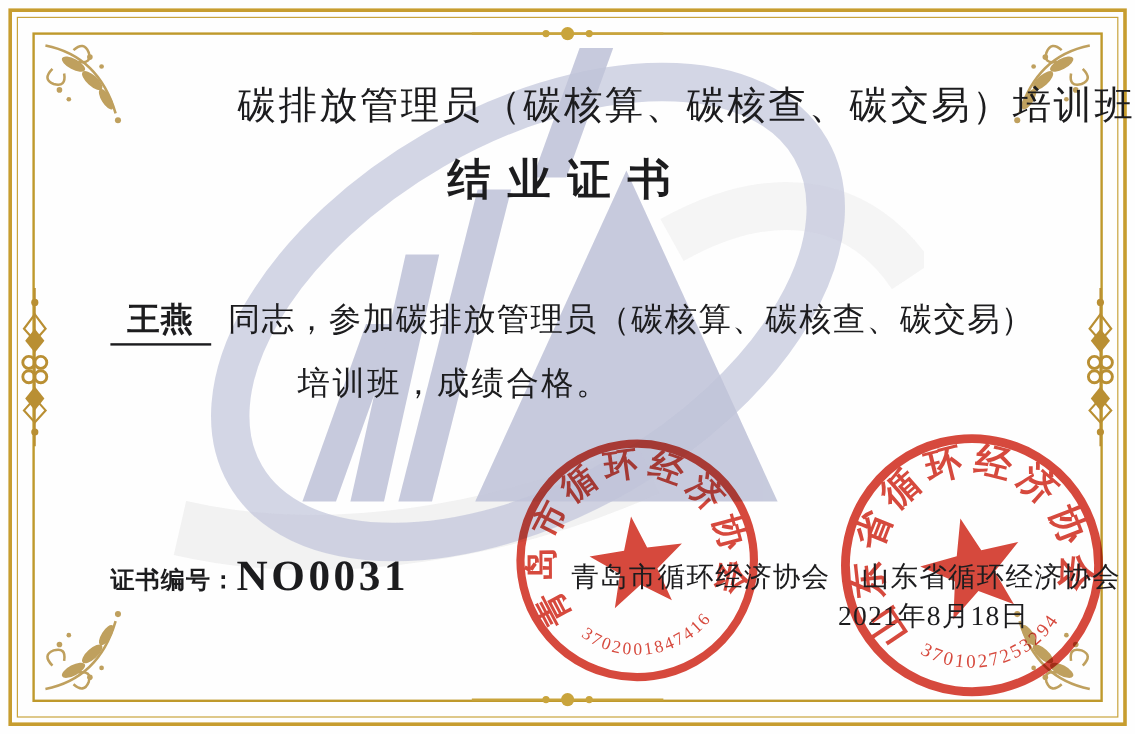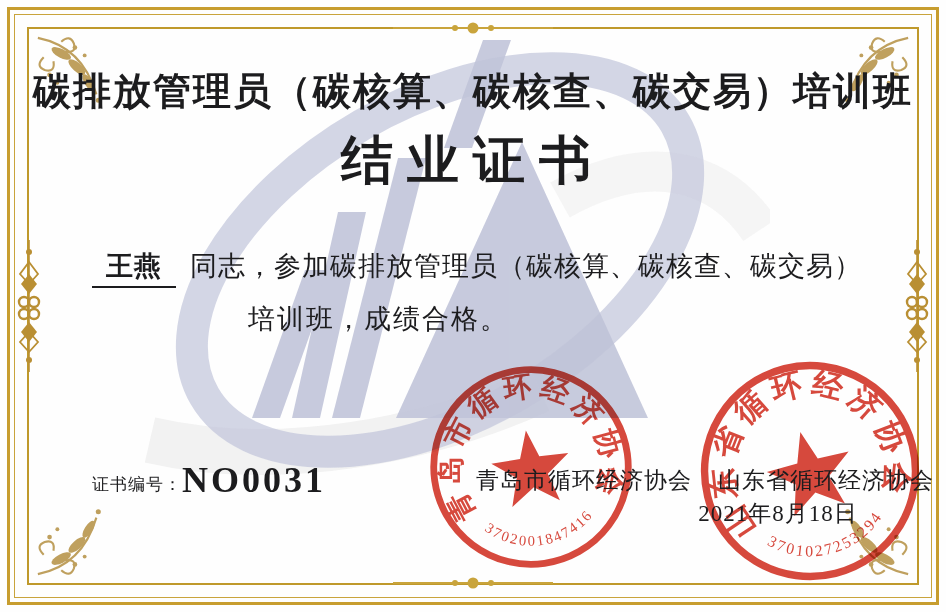--- a/index.html
+++ b/index.html
@@ -18,31 +18,31 @@
   .corner.br{right:32px;bottom:32px;transform:scale(-1,-1);}
   .medallion{position:absolute;width:26px;height:132px;color:#b98f33;}
   .medallion.left{left:16px;top:240px;}
   .medallion.right{left:904px;top:240px;}
   .dots{position:absolute;width:160px;height:12px;color:#c9a43c;left:393px;}
   .dots.top{top:22px;}
   .dots.bottom{top:577px;}
   
   .watermark{position:absolute;left:110px;top:15px;width:660px;height:470px;opacity:.85;}
   
-  .title{position:absolute;left:0;top:66px;width:100%;text-align:center;
-    font-size:38px;font-weight:bold;letter-spacing:2px;z-index:6;}
+  .title{position:absolute;left:0;top:66px;width:100%;text-align:right;
+    font-size:32px;font-weight:normal;letter-spacing:2px;z-index:6;}
   .subtitle{position:absolute;left:0;top:126px;width:100%;text-align:center;
-    font-size:52px;font-weight:bold;letter-spacing:14px;z-index:6;}
+    font-size:36px;font-weight:bold;letter-spacing:14px;z-index:6;}
   .body1{position:absolute;left:92px;top:248px;font-size:27px;letter-spacing:1px;z-index:6;}
   .name-field{display:inline-block;min-width:64px;text-align:center;border-bottom:2px solid #1c1c1e;
     padding:0 10px 2px 10px;margin-right:14px;font-weight:bold;font-family:Liberation Serif, serif;}
   .body2{position:absolute;left:248px;top:301px;font-size:27px;letter-spacing:2px;z-index:6;}
   .issue-statement{position:absolute;left:128px;top:360px;font-size:27px;letter-spacing:3px;z-index:6;}
   .serial{position:absolute;left:92px;top:459px;z-index:6;}
-  .serial-label{font-size:17px;font-weight:normal;letter-spacing:1px;vertical-align:2px;}
+  .serial-label{font-size:20px;font-weight:bold;letter-spacing:1px;vertical-align:2px;}
   .serial-number{font-size:36px;font-weight:bold;letter-spacing:3px;}
   .issuers{position:absolute;left:476px;top:465px;font-size:23px;letter-spacing:1px;z-index:6;white-space:nowrap;}
   .issuers span{margin-right:26px;}
   .issue-date{position:absolute;left:688px;top:498px;width:180px;text-align:center;
     font-size:23px;letter-spacing:1px;z-index:6;}
   
   .seal{position:absolute;color:#d4392c;mix-blend-mode:multiply;opacity:.92;z-index:4;}
   .seal-1{left:424px;top:360px;width:214px;height:214px;transform:rotate(-8deg);}
   .seal-2{left:694px;top:355px;width:232px;height:232px;transform:rotate(-14deg);}
   .seal text{fill:currentColor;font-family:"Liberation Serif","DejaVu Serif",serif;font-weight:bold;}

